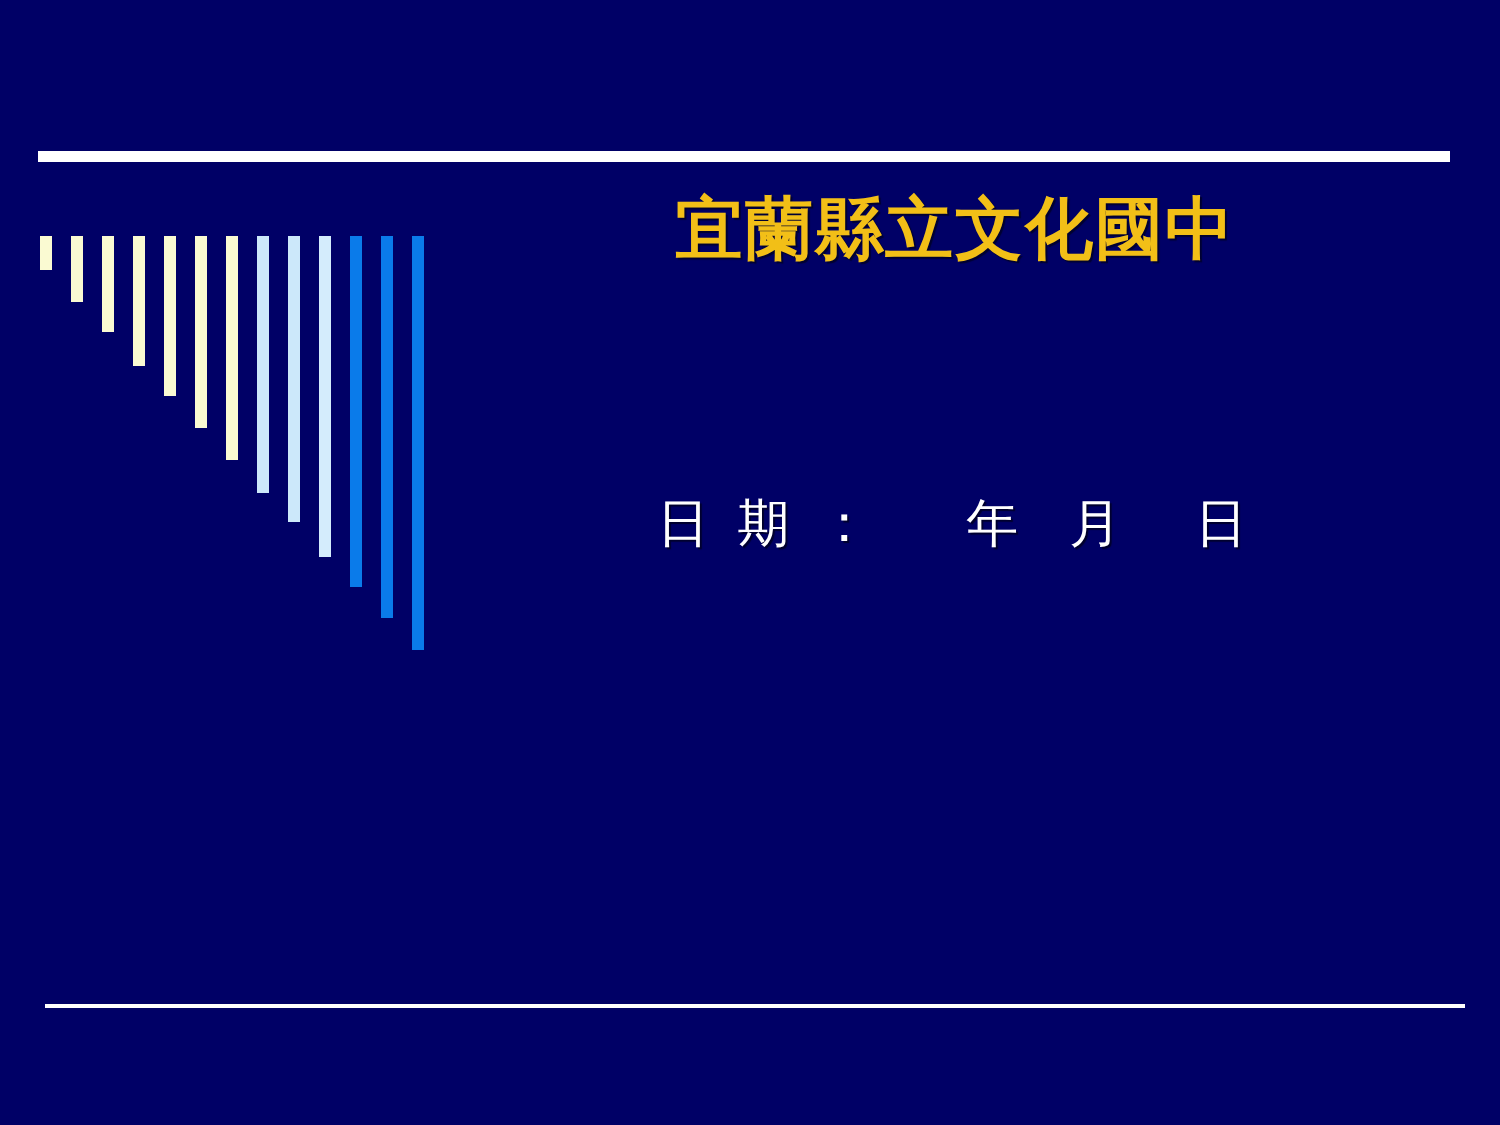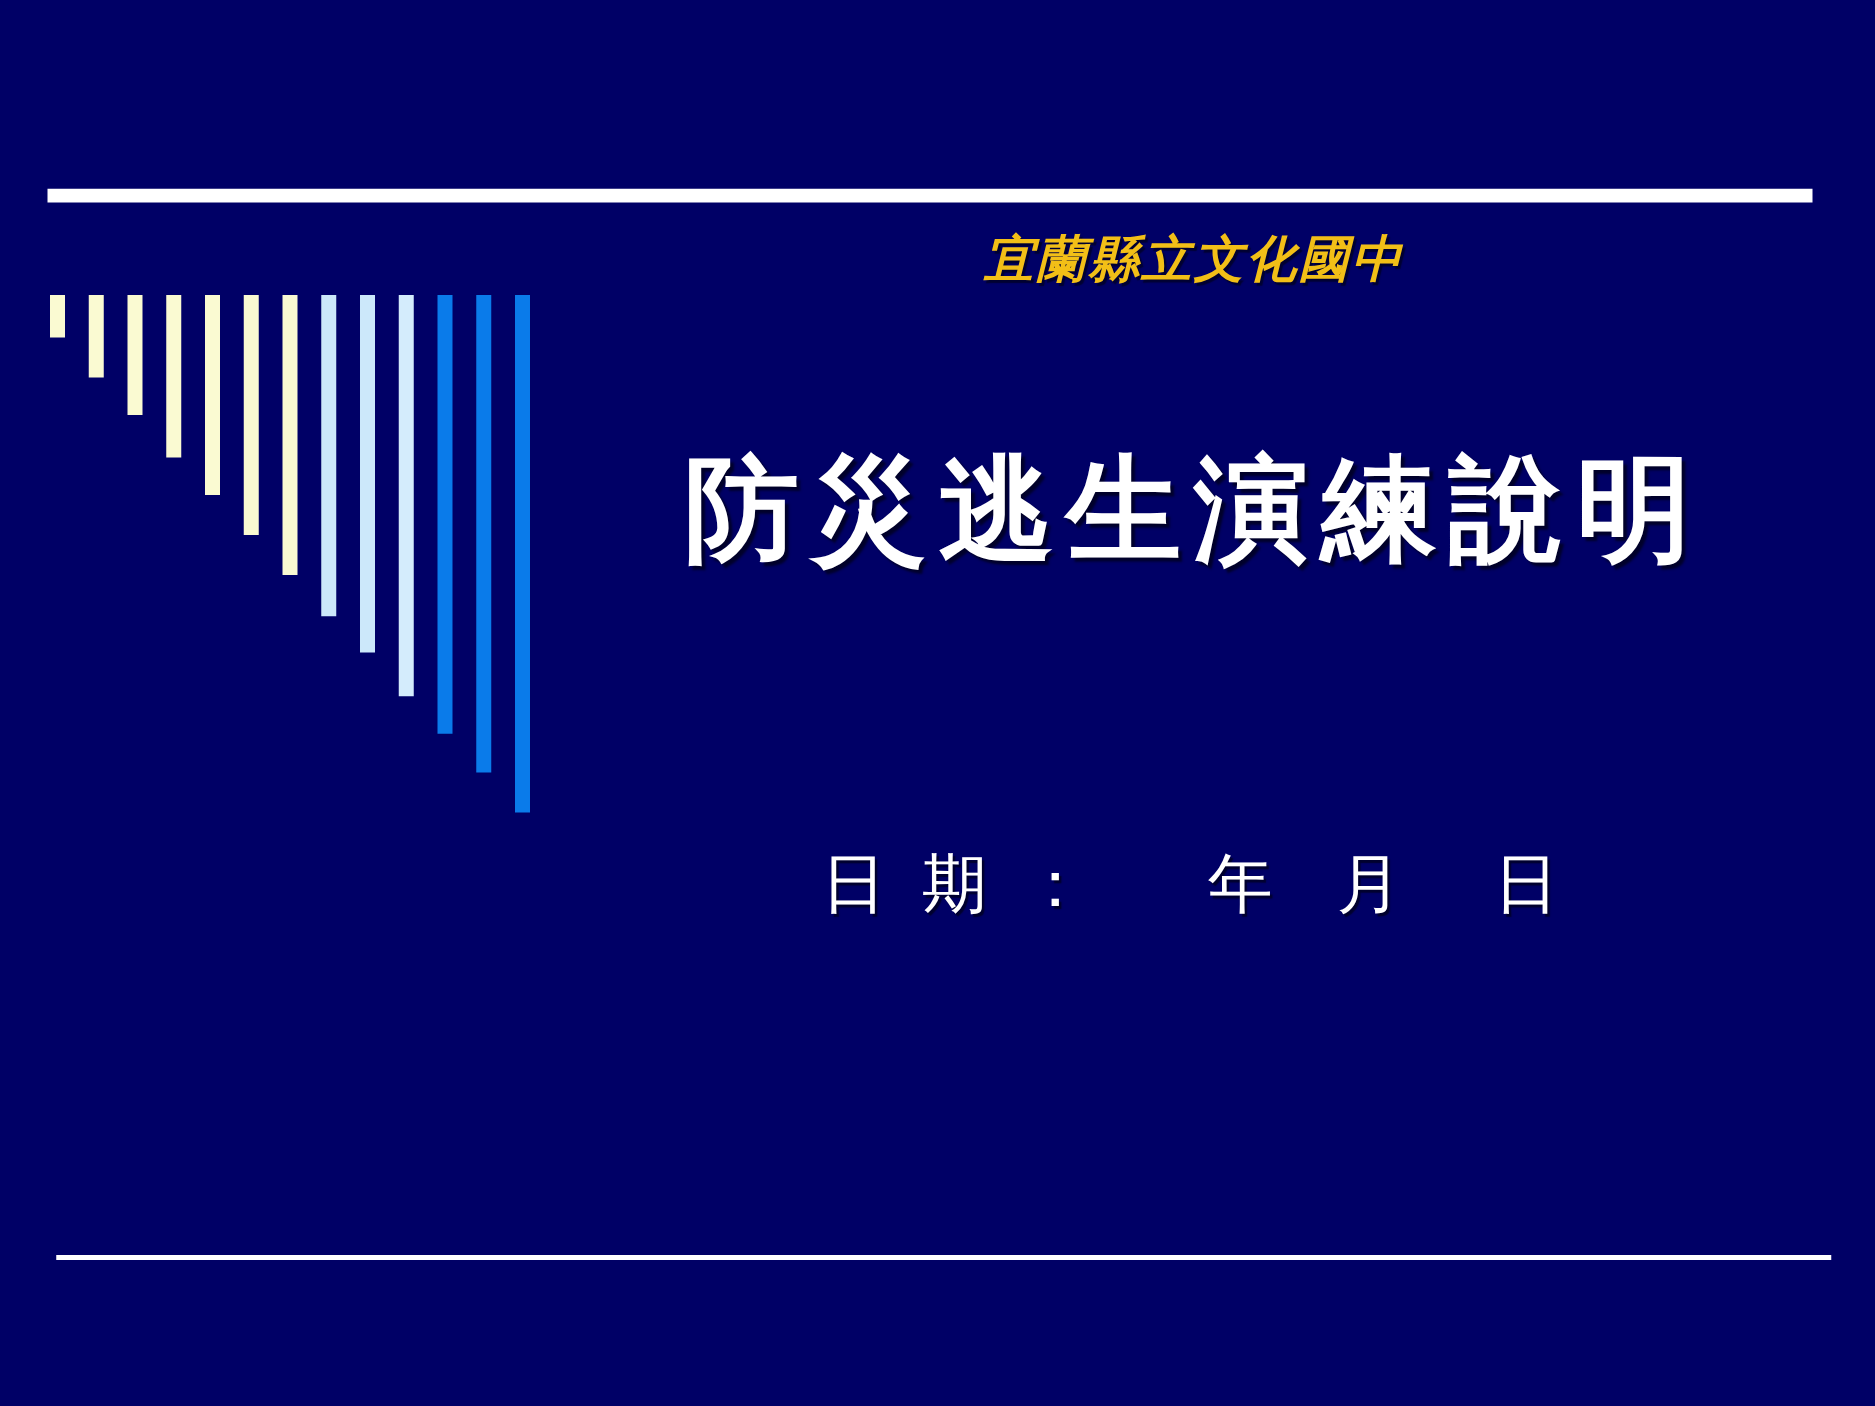--- a/index.html
+++ b/index.html
@@ -58,27 +58,26 @@
   .text-col {
     position: absolute;
     left: 440px;
     top: 180px;
     width: 1030px;
     text-align: center;
   }
 
   .heading {
     color: #F2BF17;
-    font-size: 40px;
+    font-size: 68px;
     line-height: 1.42;
     font-weight: 700;
     letter-spacing: 2px;
     margin: 0;
     text-shadow: 2px 2px 1px rgba(0,0,40,0.85);
-    font-style: italic;
   }
 
   .heading-line {
     display: block;
     white-space: nowrap;
   }
 
   .main-title {
     margin: 0;
     padding-top: 118px;
@@ -124,21 +123,20 @@
       <div class="bar" style="left: 381px; top: 236px; height: 382px; background: rgb(10, 123, 234);"></div>
       <div class="bar" style="left: 412px; top: 236px; height: 414px; background: rgb(10, 123, 234);"></div>
     </div>
 
   <div class="text-col">
 
     <div class="heading">
       <span class="heading-line">宜蘭縣立文化國中</span>
     </div>
 
-    <h1 class="main-title">防災逃生演練說明</h1>
 
     <p class="date-line">日 期 ：    年  月   日</p>
 
   </div>
 
   <div class="rule-bottom"></div>
 
 </div>
 
 </body></html>

